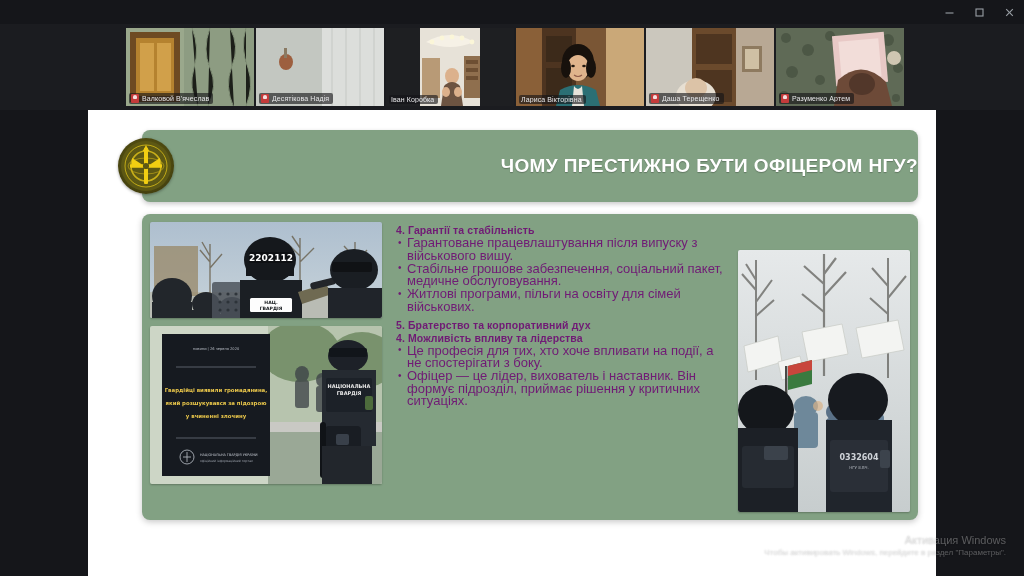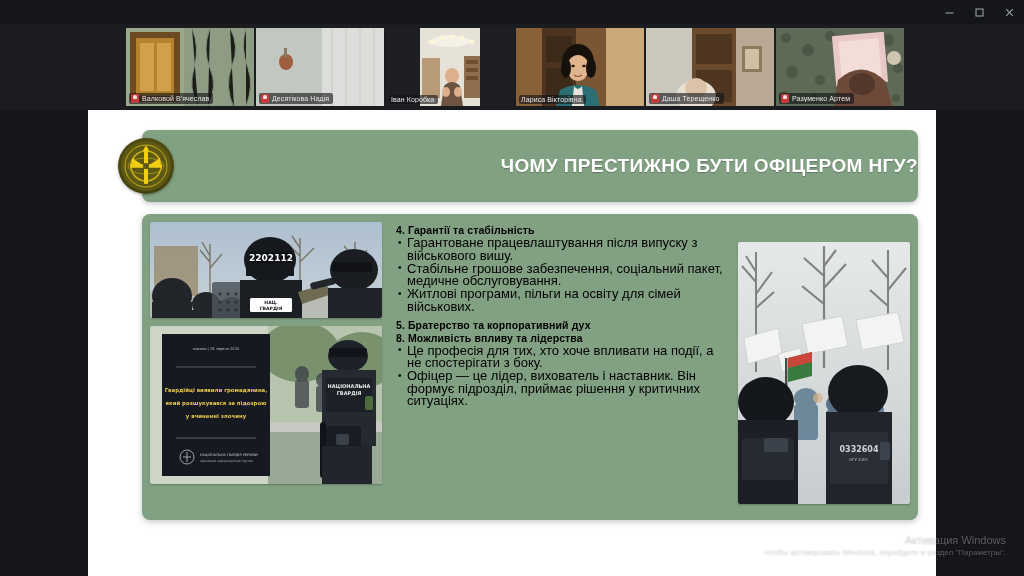--- a/index.html
+++ b/index.html
@@ -148,21 +148,21 @@
     overflow: hidden;
     position: relative;
     box-shadow: 0 1px 2px rgba(0,0,0,.25);
   }
   .photo.riot   { height: 96px; }
   .photo.news   { height: 158px; }
 
   .text-col {
     flex: 1 1 auto;
     padding: 2px 0 0 6px;
-    color: #000000;
+    color: #701a75;
     overflow: hidden;
   }
   .sec-head {
     font-size: 10.5px;
     font-weight: 700;
     margin-bottom: 1px;
     letter-spacing: .1px;
   }
   .bullets { list-style: none; margin: 0 0 5px 0; }
   .bullets li {
@@ -173,21 +173,21 @@
     margin-bottom: 0.5px;
   }
   .bullets li::before {
     content: "•";
     position: absolute; left: 2px; top: -0.5px;
     font-size: 10px;
   }
 
   .right-col {
     width: 172px; flex: 0 0 172px;
-    display: flex; align-items: center;
+    display: flex; align-items: flex-end;
   }
   .photo.protest {
     width: 172px; height: 262px;
     margin-top: 12px;
   }
 
   
   .watermark {
     position: absolute;
     right: 18px; bottom: 18px;
@@ -530,21 +530,21 @@
         </div>
 
         <div class="text-col" id="textcol">
             <div class="sec-head">4. Гарантії та стабільність</div>
             <ul class="bullets">
               <li>Гарантоване працевлаштування після випуску з військового вишу.</li>
               <li>Стабільне грошове забезпечення, соціальний пакет, медичне обслуговування.</li>
               <li>Житлові програми, пільги на освіту для сімей військових.</li>
             </ul>
             <div class="sec-head">5. Братерство та корпоративний дух</div>
-            <div class="sec-head">8. Можливість впливу та лідерства</div>
+            <div class="sec-head">4. Можливість впливу та лідерства</div>
             <ul class="bullets">
               <li>Це професія для тих, хто хоче впливати на події, а не спостерігати з боку.</li>
               <li>Офіцер — це лідер, вихователь і наставник. Він формує підрозділ, приймає рішення у критичних ситуаціях.</li>
             </ul>
           </div>
 
         <div class="right-col">
           <div class="photo protest">
             <svg class="sc" viewBox="0 0 172 262" preserveAspectRatio="none">
               <defs>

